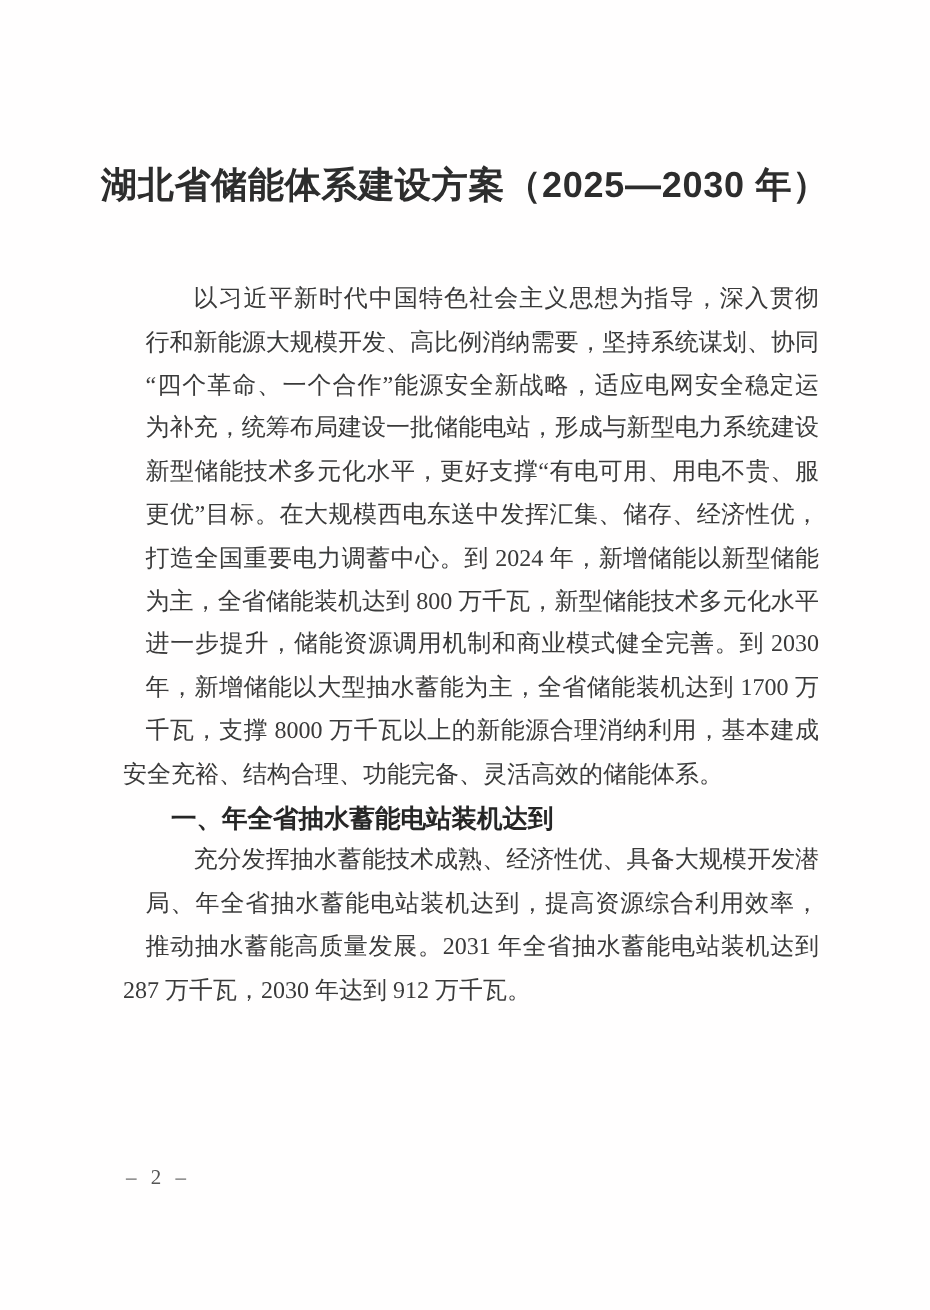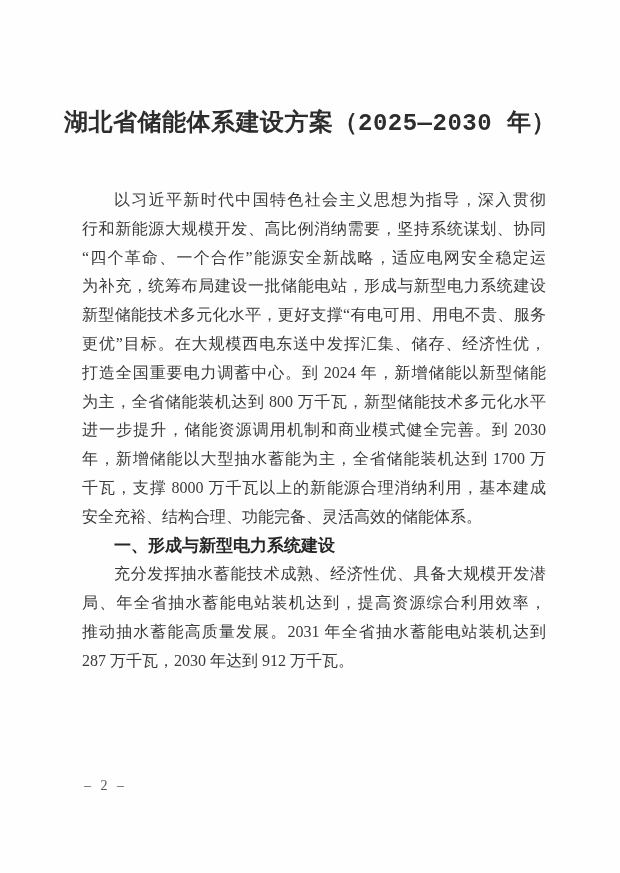--- a/index.html
+++ b/index.html
@@ -15,21 +15,21 @@
     overflow: hidden;
     font-family: "Liberation Serif", "DejaVu Serif", serif;
   }
   .title {
     position: absolute;
     top: 107px;
     left: 0;
     width: 620px;
     margin: 0;
     text-align: center;
-    font-family: Liberation Mono, monospace;
+    font-family: Liberation Sans, sans-serif;
     font-size: 24px;
     font-weight: 700;
     letter-spacing: 0.5px;
     color: #2d2d2d;
     line-height: 34px;
   }
   .content {
     position: absolute;
     top: 186px;
     left: 82px;
@@ -39,20 +39,21 @@
     height: 28.8px;
     line-height: 28.8px;
     font-size: 16px;
     color: #3a3a3a;
     text-align: justify;
     text-align-last: left;
     overflow: hidden;
   }
   .line.fill {
     text-align-last: justify;
+    margin-left: 15px;
   }
   .line.indent {
     padding-left: 32px;
   }
   .line.heading {
     font-family: "Liberation Sans", "DejaVu Sans", sans-serif;
     font-weight: 700;
     font-size: 17px;
     color: #262626;
     text-align-last: left;
@@ -79,21 +80,21 @@
       <div class="line fill">“四个革命、一个合作”能源安全新战略，适应电网安全稳定运</div>
       <div class="line fill">为补充，统筹布局建设一批储能电站，形成与新型电力系统建设</div>
       <div class="line fill">新型储能技术多元化水平，更好支撑“有电可用、用电不贵、服务</div>
       <div class="line fill">更优”目标。在大规模西电东送中发挥汇集、储存、经济性优，</div>
       <div class="line fill">打造全国重要电力调蓄中心。到 2024 年，新增储能以新型储能</div>
       <div class="line fill">为主，全省储能装机达到 800 万千瓦，新型储能技术多元化水平</div>
       <div class="line fill">进一步提升，储能资源调用机制和商业模式健全完善。到 2030</div>
       <div class="line fill">年，新增储能以大型抽水蓄能为主，全省储能装机达到 1700 万</div>
       <div class="line fill">千瓦，支撑 8000 万千瓦以上的新能源合理消纳利用，基本建成</div>
       <div class="line">安全充裕、结构合理、功能完备、灵活高效的储能体系。</div>
-      <div class="line indent heading">一、形成与新型电力系统建设</div>
+      <div class="line indent heading">一、年全省抽水蓄能电站装机达到</div>
       <div class="line fill indent">充分发挥抽水蓄能技术成熟、经济性优、具备大规模开发潜</div>
       <div class="line fill">局、年全省抽水蓄能电站装机达到，提高资源综合利用效率，</div>
       <div class="line fill">推动抽水蓄能高质量发展。2031 年全省抽水蓄能电站装机达到</div>
       <div class="line">287 万千瓦，2030 年达到 912 万千瓦。</div>
     </div>
 
   <div class="page-number">– 2 –</div>
 </div>
 
 </body></html>

